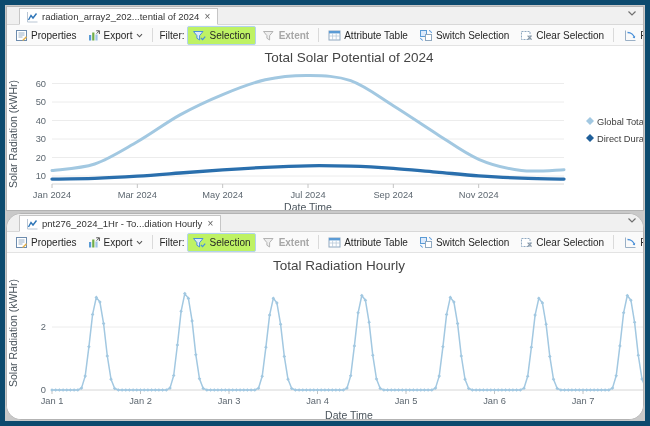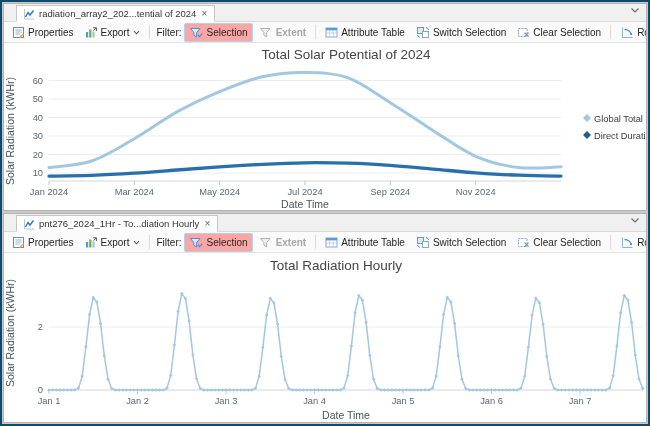--- a/index.html
+++ b/index.html
@@ -1,29 +1,29 @@
 <!DOCTYPE html>
 <html><head>
 <meta charset="utf-8">
 <style>
   * { margin:0; padding:0; box-sizing:border-box; }
   html,body { width:650px; height:426px; }
   body { font-family:"Liberation Sans","DejaVu Sans",sans-serif; background:#bdbdbd; }
-  .window { width:650px; height:426px; background:#c9c9c9; border:2px solid #0c4a6e; padding:1px; display:flex; flex-direction:column; gap:2px; }
+  .window { width:650px; height:426px; background:#c9c9c9; border:5px solid #0c4a6e; padding:1px; display:flex; flex-direction:column; gap:2px; }
   .panel { background:#ffffff; border:1px solid #b3b3b3; display:flex; flex-direction:column; overflow:hidden; }
   .panel.top { height:209px; }
-  .panel.bottom { height:211px; }
+  .panel.bottom { height:211px;border-radius:15px; }
   .tabbar { height:18px; background:#f0f0f0; border-bottom:1px solid #d8d8d8; display:flex; align-items:flex-end; position:relative; flex:none; }
   .tab { margin-left:12px; margin-bottom:-1px; height:17px; background:#ffffff; border:1px solid #c6c6c6; border-bottom:1px solid #ffffff; display:flex; align-items:center; gap:4px; padding:0 6px; font-size:9.5px; color:#333; z-index:2; white-space:nowrap; }
   .tab .tab-close { color:#5f5f5f; font-size:10px; line-height:10px; padding:0 1px; cursor:default; }
   .tab-icon { display:inline-flex; }
   .tabbar-chevron { position:absolute; right:6px; top:3px; display:inline-flex; }
   .toolbar { height:21px; background:#fafafa; border-bottom:1px solid #e3e3e3; display:flex; align-items:center; padding:0 3px; gap:1px; font-size:10px; color:#262626; flex:none; }
   .tb-btn { display:flex; align-items:center; gap:3px; padding:2px 4px; border:1px solid transparent; border-radius:2px; white-space:nowrap; }
-  .tb-btn.active { background:#fca5a5; border-color:#b2d3ee;align-items:center; }
+  .tb-btn.active { background:#bef264; border-color:#b2d3ee;align-items:center; }
   .tb-btn.disabled { color:#a7a7a7;font-weight:bold; }
   .tb-sep { width:1px; height:14px; background:#dadada; margin:0 3px; flex:none; }
   .tb-spacer { flex:1; }
   .tb-label { font-weight:normal; padding:0 2px; white-space:nowrap; }
   .tb-icon { display:inline-flex; flex:none; }
   .tb-caret { display:inline-flex; margin-left:1px; }
   .chart-region { flex:1; background:#ffffff; position:relative; }
   svg.chart text { font-family:"Liberation Sans","DejaVu Sans",sans-serif; }
 </style>
 </head>

